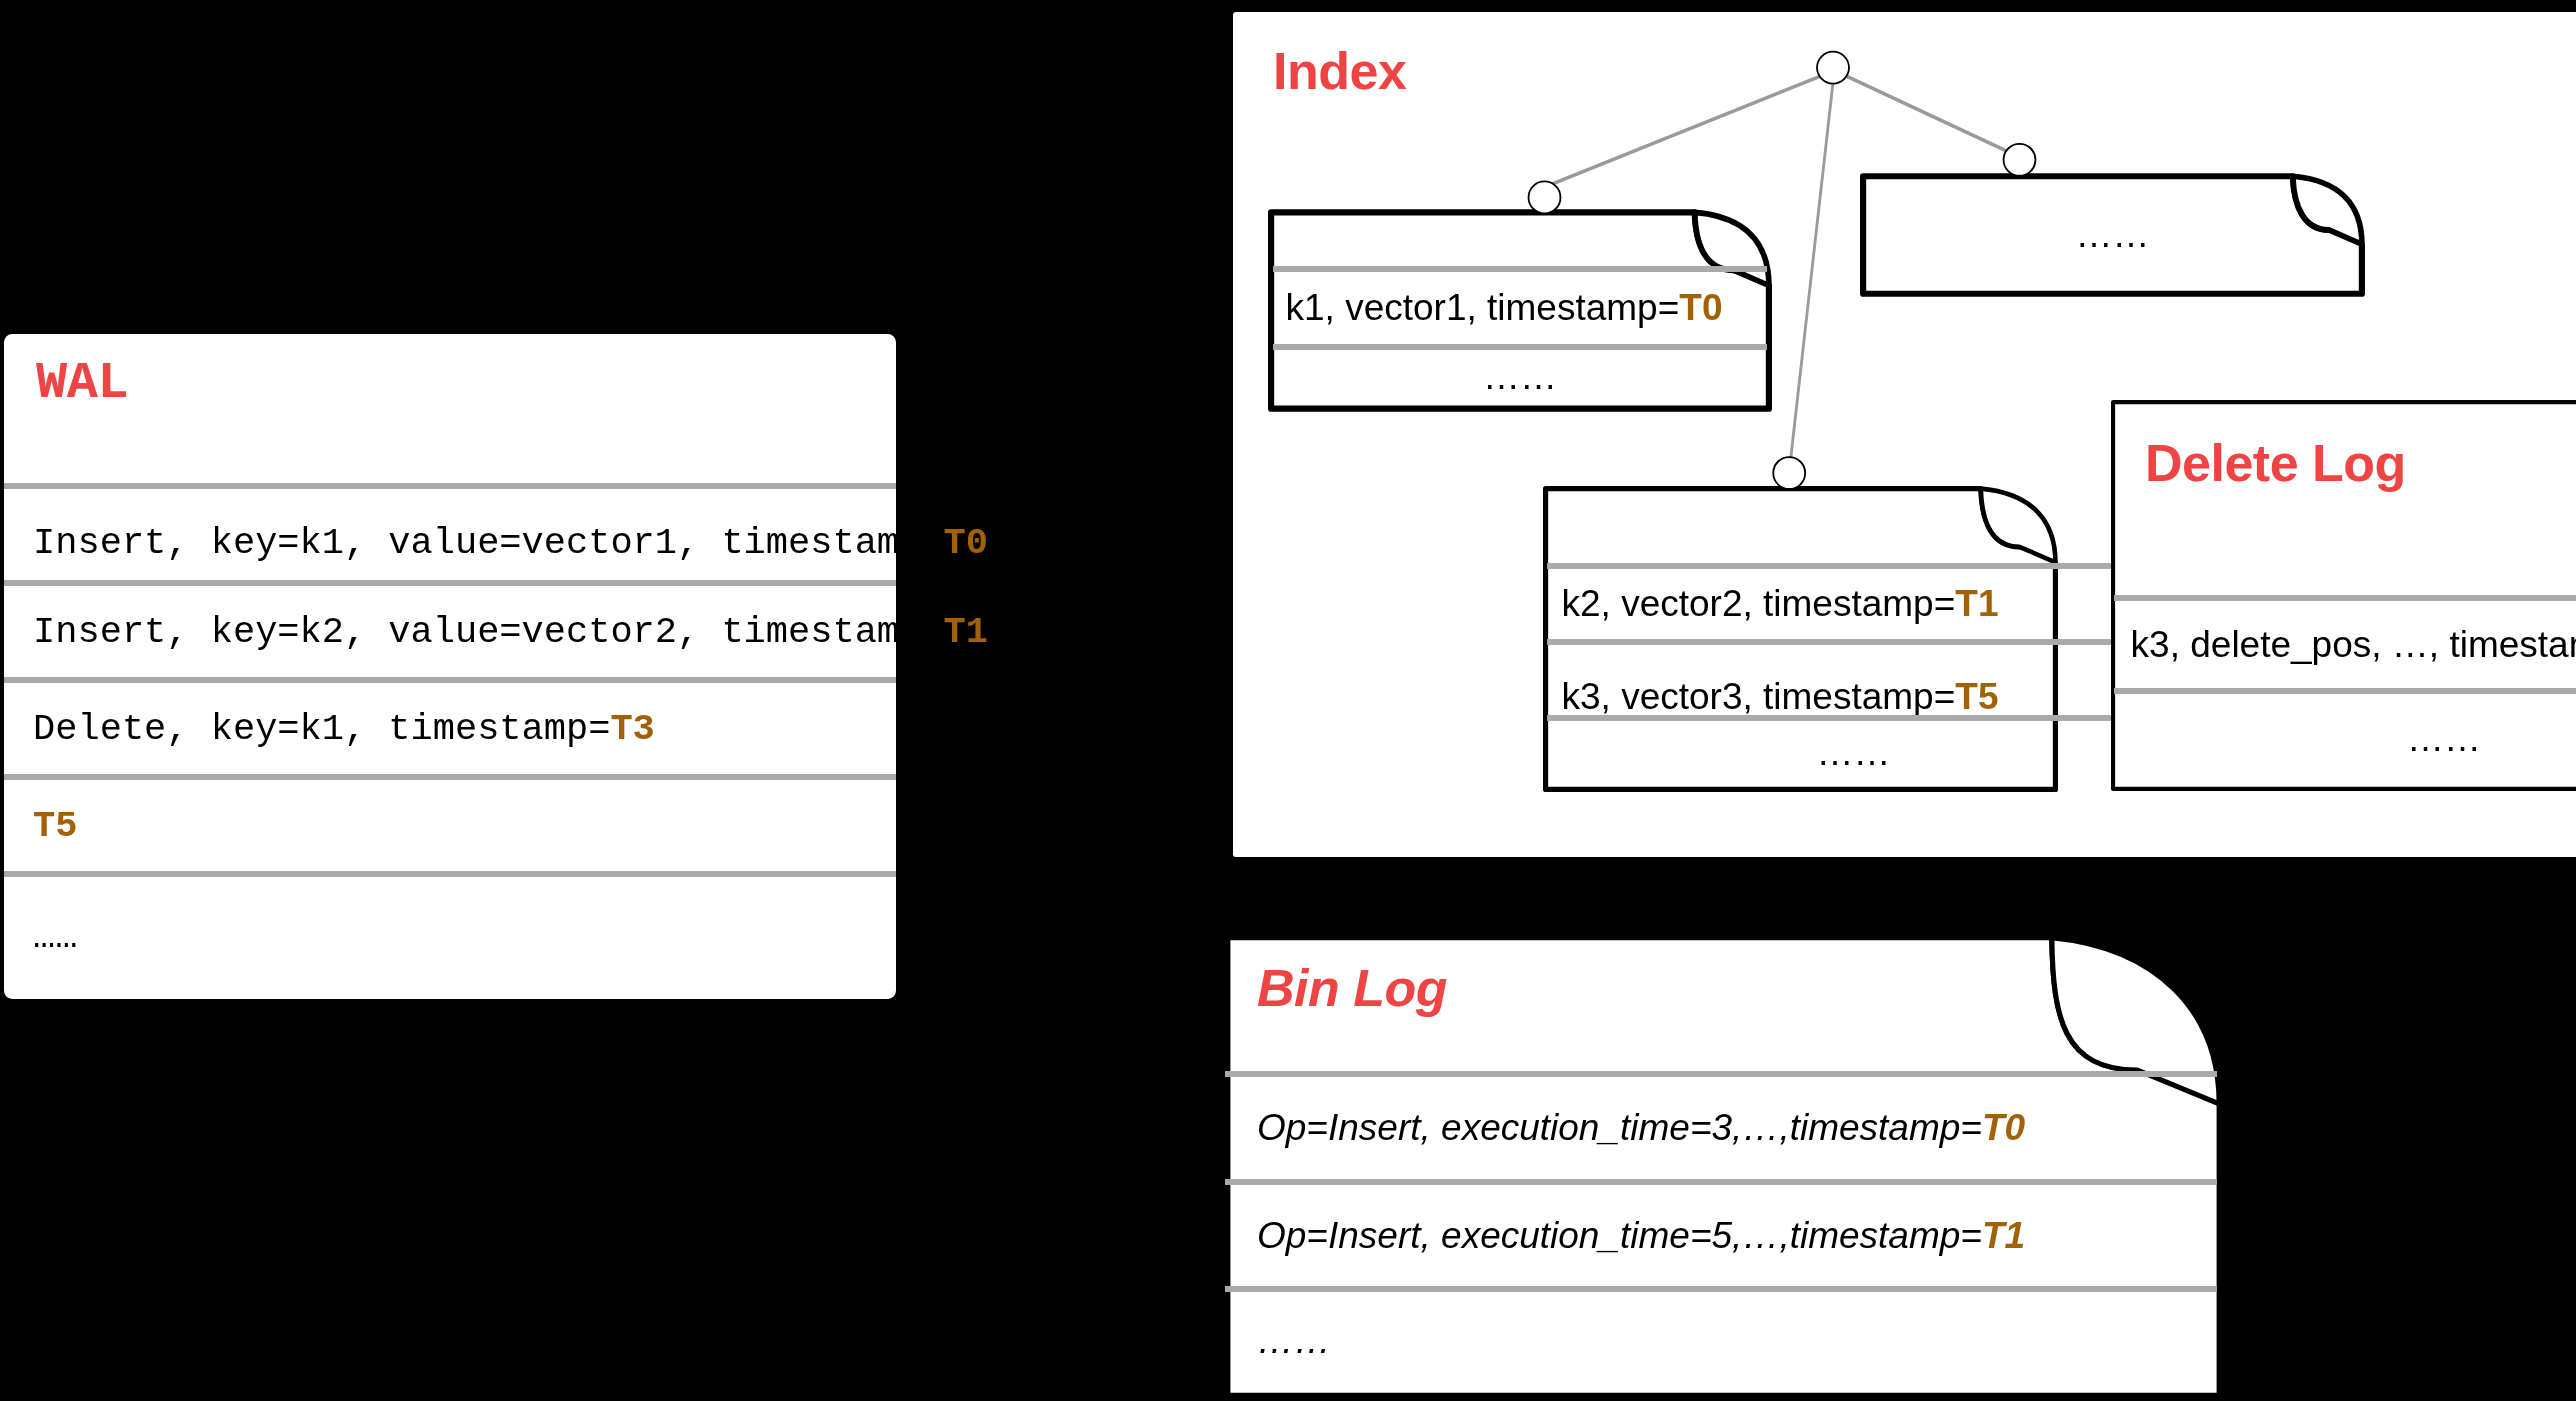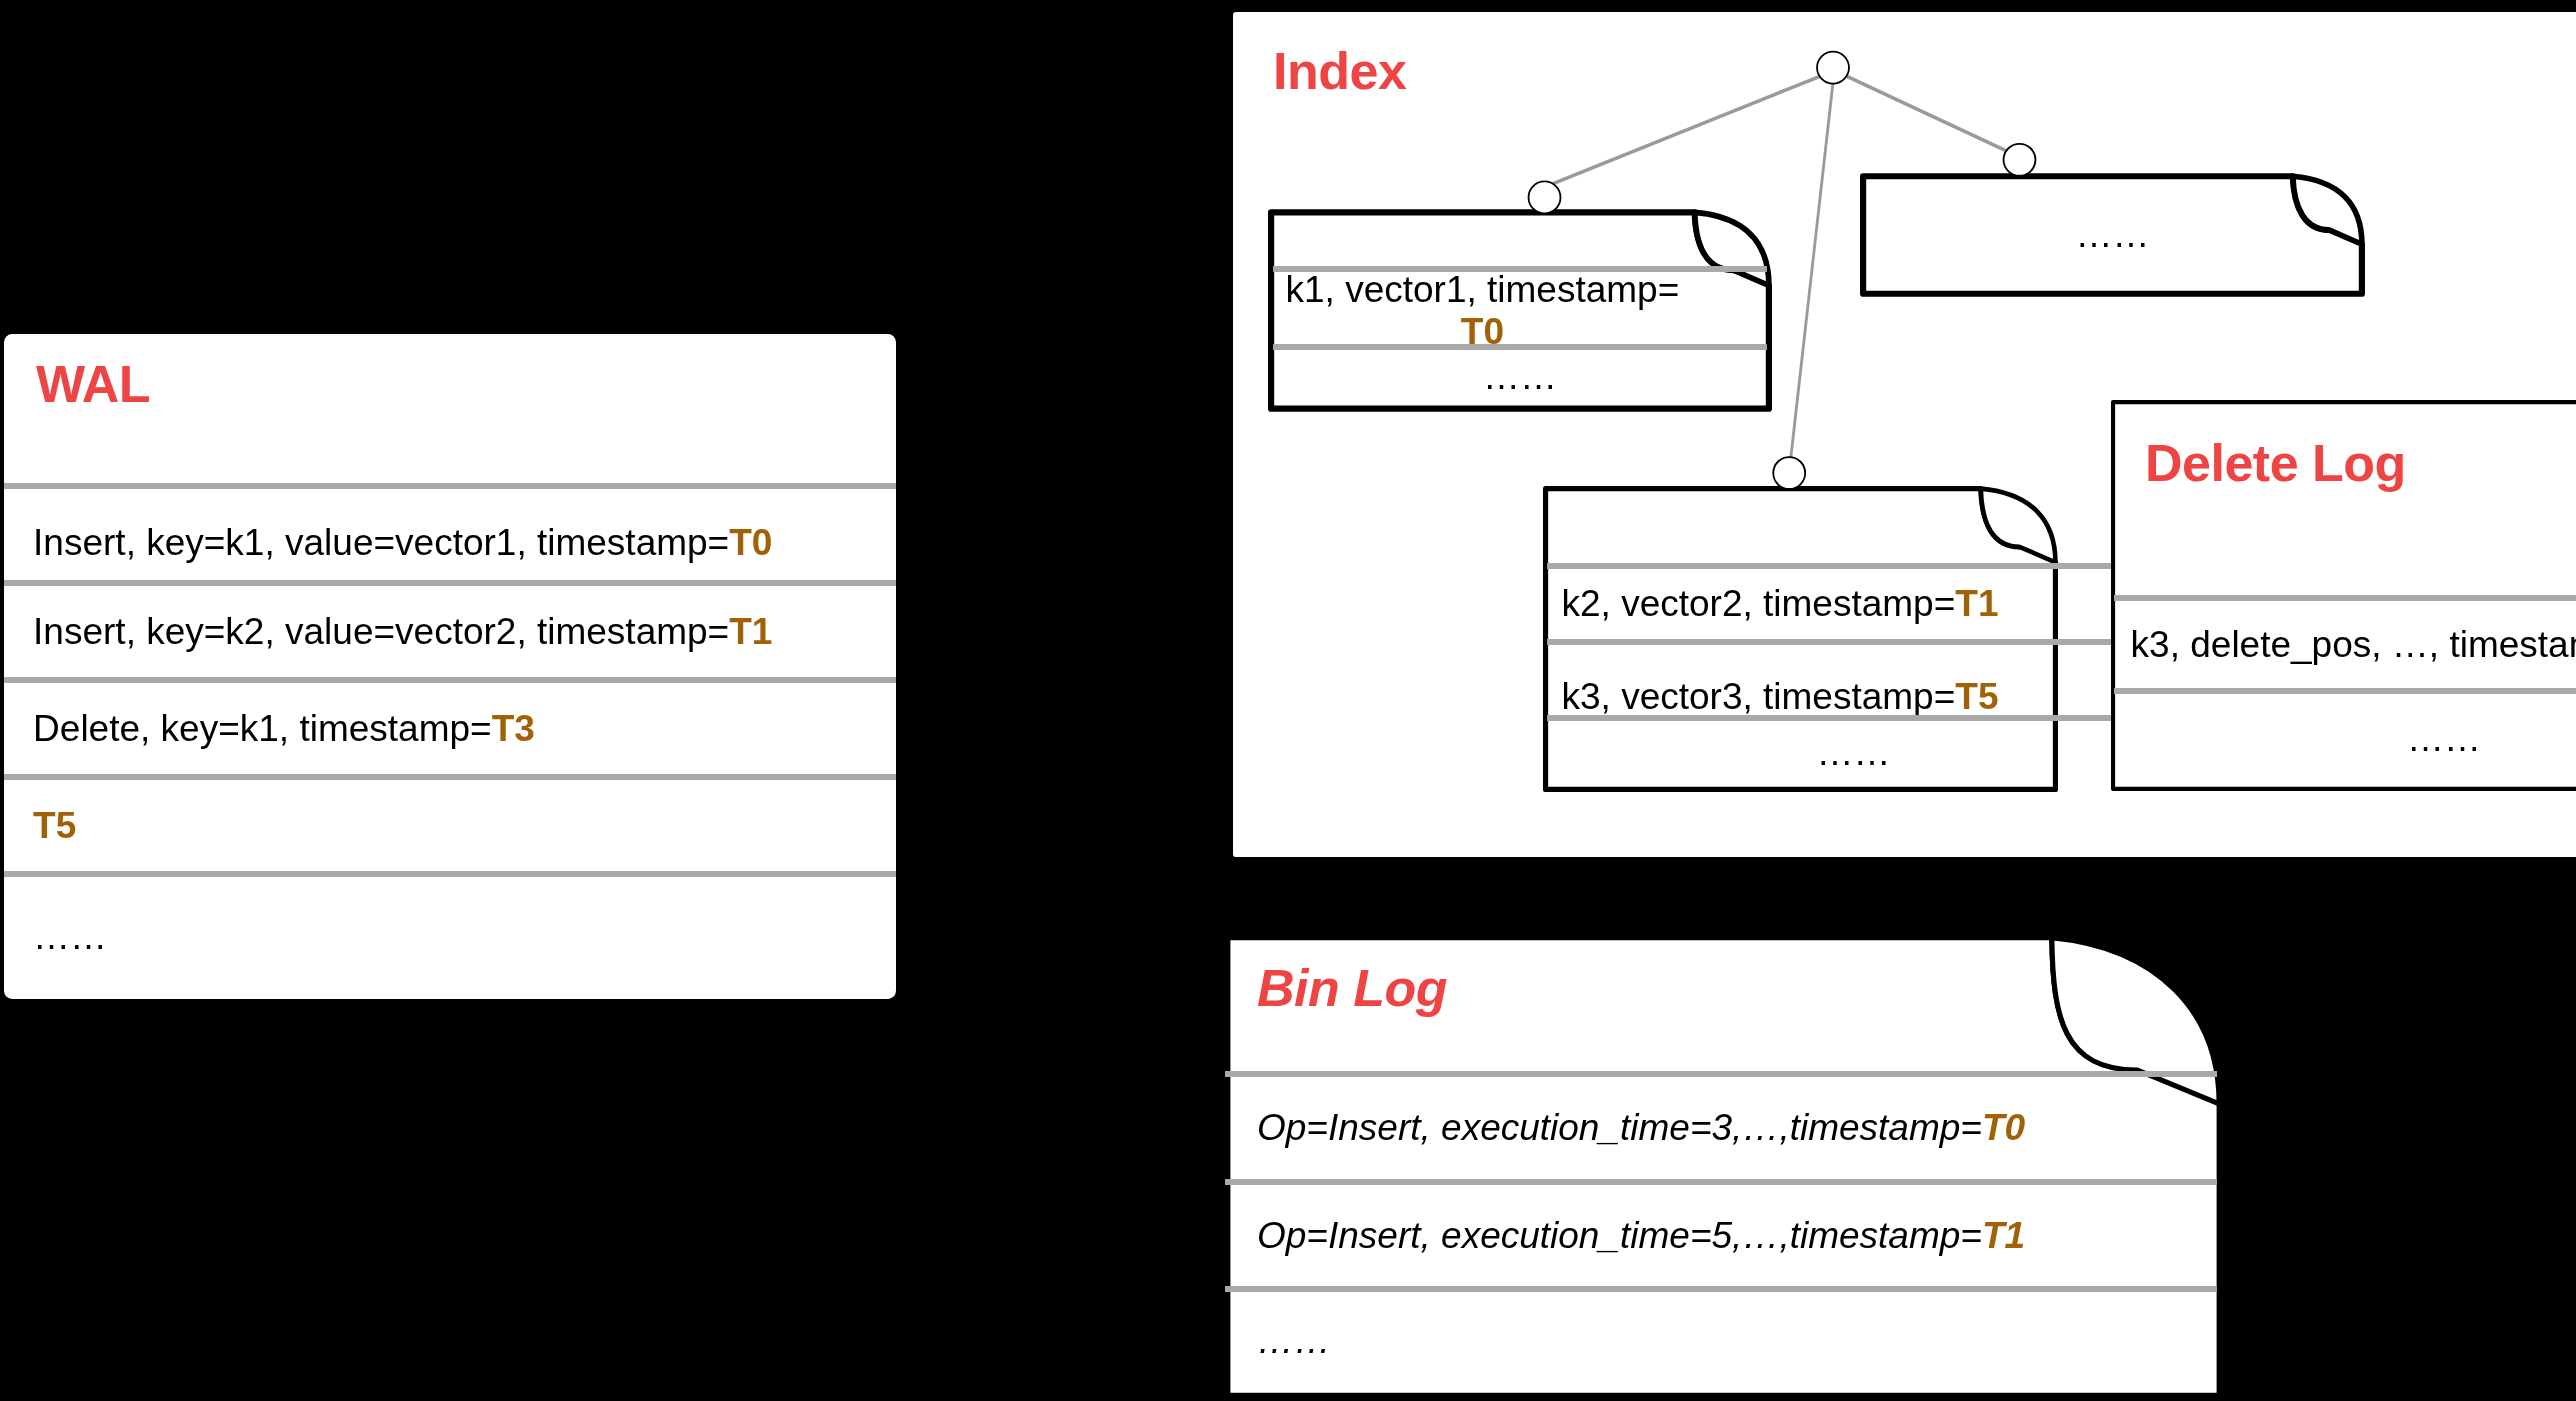--- a/index.html
+++ b/index.html
@@ -15,21 +15,21 @@
   .doc svg{position:absolute;left:0;top:0;}
   .doc .inner{position:absolute;left:0;top:0;right:0;bottom:0;}
   .tree-overlay{position:absolute;left:0;top:0;pointer-events:none;z-index:6;}
   .z3{z-index:3;} .z2{z-index:2;} .z1{z-index:1;}
 </style>
 </head>
 <body>
 
 <div class="canvas">
 
-  <div class="panel z2" style="left:4.1px;top:334px;width:892px;height:665px;border-radius:8.2px;">
+  <div class="panel z2" style="left:4.1px;top:334px;width:892px;height:665px;border-radius:8.2px;font-family:Liberation Mono, monospace;">
     <div class="big-title" style="left:32px;top:23px;">WAL</div>
 
     <div class="divider" style="left:0;right:0;top:149px;"></div>
     <div class="row" style="left:29px;top:160px;height:97px;">
       <span>Insert, key=k1, value=vector1, timestamp=</span>
         <span class="ts">T0</span>
     </div>
 
     <div class="divider" style="left:0;right:0;top:246px;"></div>
     <div class="row" style="left:29px;top:249px;height:97px;">
@@ -58,21 +58,21 @@
     <div class="big-title" style="left:40px;top:32px;">Index</div>
   </div>
 
   <div class="doc z3" style="left:1268px;top:208px;width:504px;height:205px;">
     <svg width="504" height="205" viewBox="0 0 978 397">
       <path d="M 6 8 L 828 8 C 830 75 852 120 903 120 C 945 120 952 126 972 150 L 972 389 L 6 389 Z" fill="#ffffff" stroke="#000000" stroke-width="12" stroke-linejoin="round"></path>
       <path d="M 828 8 C 926 16 972 67 972 150 L 903 120 C 852 120 830 75 828 8 Z" fill="#ffffff" stroke="#000000" stroke-width="11" stroke-linejoin="round"></path>
     </svg>
     <div class="inner">
       <div class="divider" style="left:5.2px;right:5.2px;top:58px;"></div>
-      <div class="row" style="left:17.5px;top:61px;height:78px;flex-direction:column;">
+      <div class="row" style="left:17.5px;top:61px;height:78px;">
         <span>k1, vector1, timestamp=</span>
           <span class="ts">T0</span>
       </div>
       <div class="divider" style="left:5.2px;right:5.2px;top:136px;"></div>
       <div class="row dots-center" style="left:0;top:139px;height:59px;">
         <span>……</span>
       </div>
     </div>
   </div>
 

